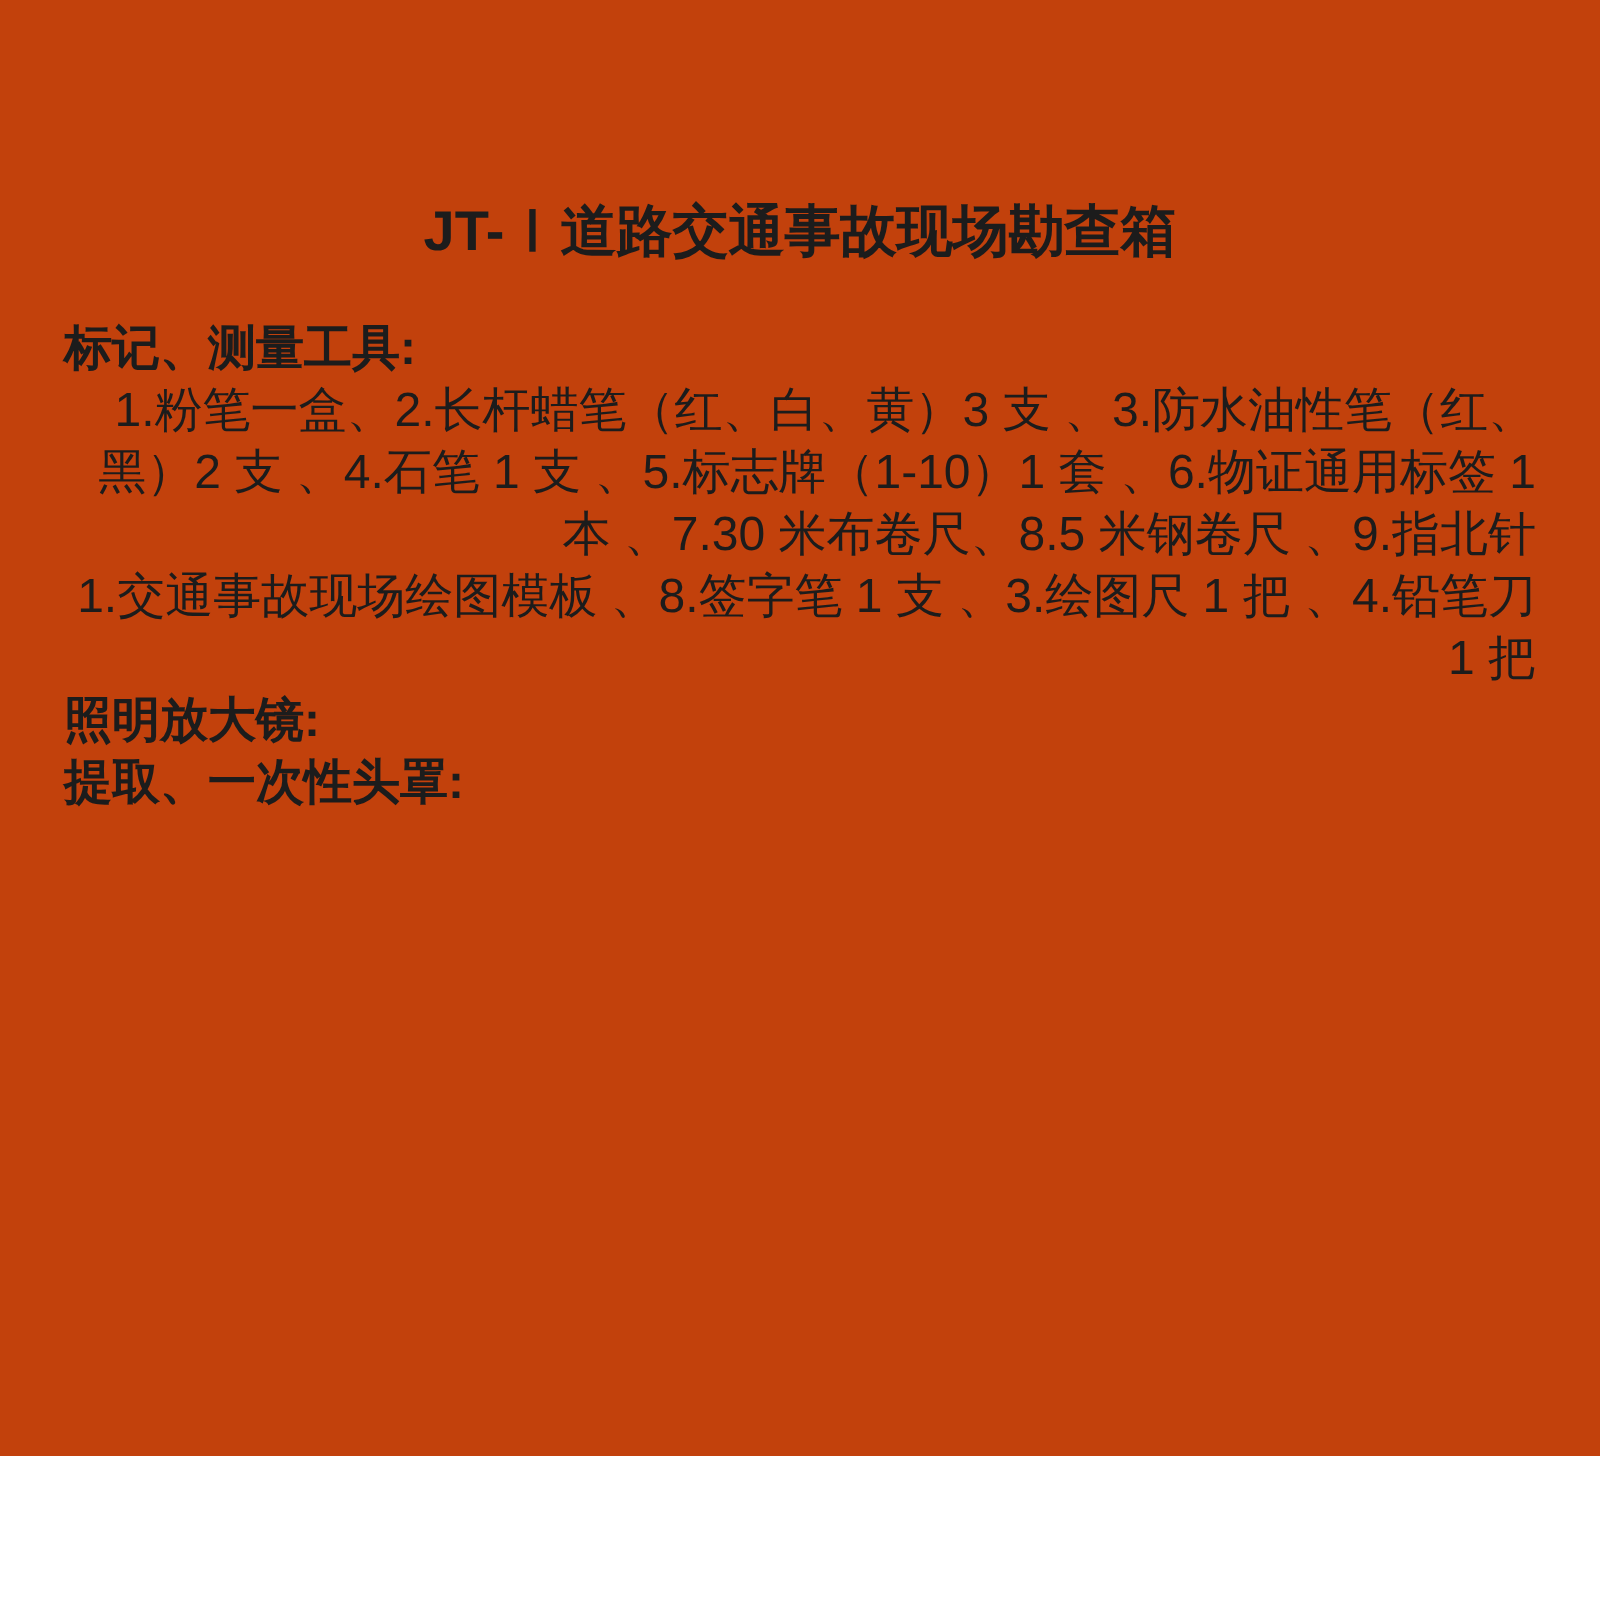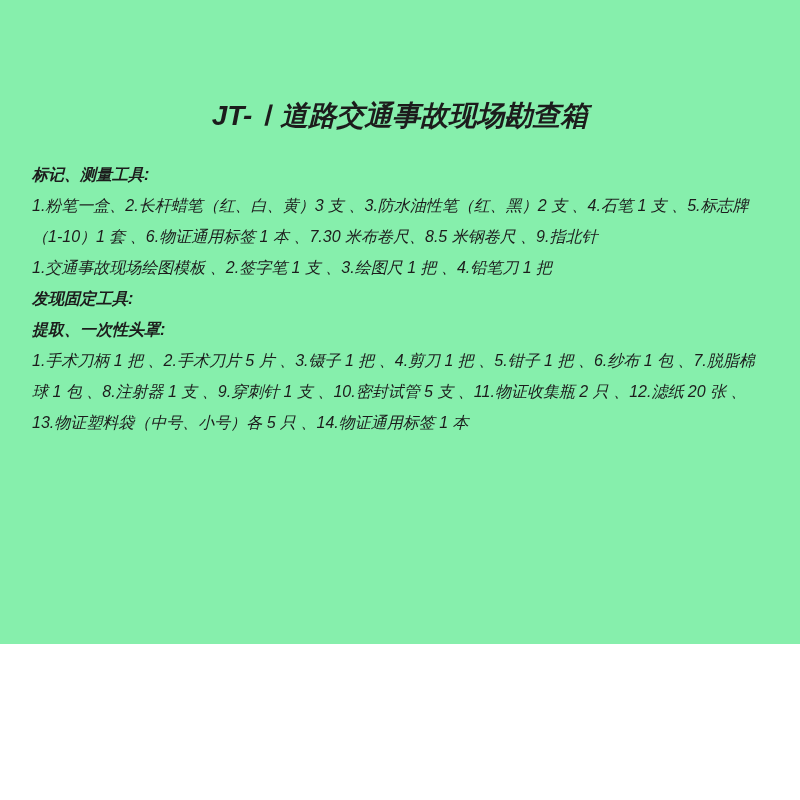--- a/index.html
+++ b/index.html
@@ -9,62 +9,61 @@
   }
   body {
     width: 800px;
     height: 800px;
     font-family: "Liberation Sans", sans-serif;
     color: #1c1c1c;
     overflow: hidden;
   }
   .page {
     width: 800px;
-    height: 644px;
+    height: 728px;
     box-sizing: border-box;
-    background: #86efac;
-    font-style: italic;
+    background: #c2410c;
   }
   .doc-title {
     margin: 0;
     padding-top: 97px;
     font-size: 28px;
     line-height: 38px;
     font-weight: 700;
     text-align: center;
     color: #1c1c1c;
   }
   .content {
     margin: 24px 32px 0 32px;
-    font-size: 16px;
+    font-size: 24px;
     line-height: 31px;
   }
   .content p {
     margin: 0;
     padding: 0;
   }
   .section-heading {
     font-weight: 700;
   }
   .section-body {
     font-weight: 400;
     word-break: break-word;
+    text-align: right;
   }
 </style>
 </head>
 <body>
 
 <div class="page">
   <h1 class="doc-title">JT-Ⅰ道路交通事故现场勘查箱</h1>
 
   <div class="content">
     <p class="section-heading">标记、测量工具:</p>
     <p class="section-body">1.粉笔一盒、2.长杆蜡笔（红、白、黄）3 支 、3.防水油性笔（红、黑）2 支 、4.石笔 1 支 、5.标志牌（1-10）1 套 、6.物证通用标签 1 本 、7.30 米布卷尺、8.5 米钢卷尺 、9.指北针</p>
 
-    <p class="section-body">1.交通事故现场绘图模板 、2.签字笔 1 支 、3.绘图尺 1 把 、4.铅笔刀 1 把</p>
+    <p class="section-body">1.交通事故现场绘图模板 、8.签字笔 1 支 、3.绘图尺 1 把 、4.铅笔刀 1 把</p>
 
-    <p class="section-heading">发现固定工具:</p>
+    <p class="section-heading">照明放大镜:</p>
 
     <p class="section-heading">提取、一次性头罩:</p>
-    <p class="section-body">1.手术刀柄 1 把 、2.手术刀片 5 片 、3.镊子 1 把 、4.剪刀 1 把 、5.钳子 1 把 、6.纱布 1 包 、7.脱脂棉球 1 包 、8.注射器 1 支 、9.穿刺针 1 支 、10.密封试管 5 支 、11.物证收集瓶 2 只 、12.滤纸 20 张 、13.物证塑料袋（中号、小号）各 5 只 、14.物证通用标签 1 本</p>
 
   </div>
 </div>
 
 </body></html>

